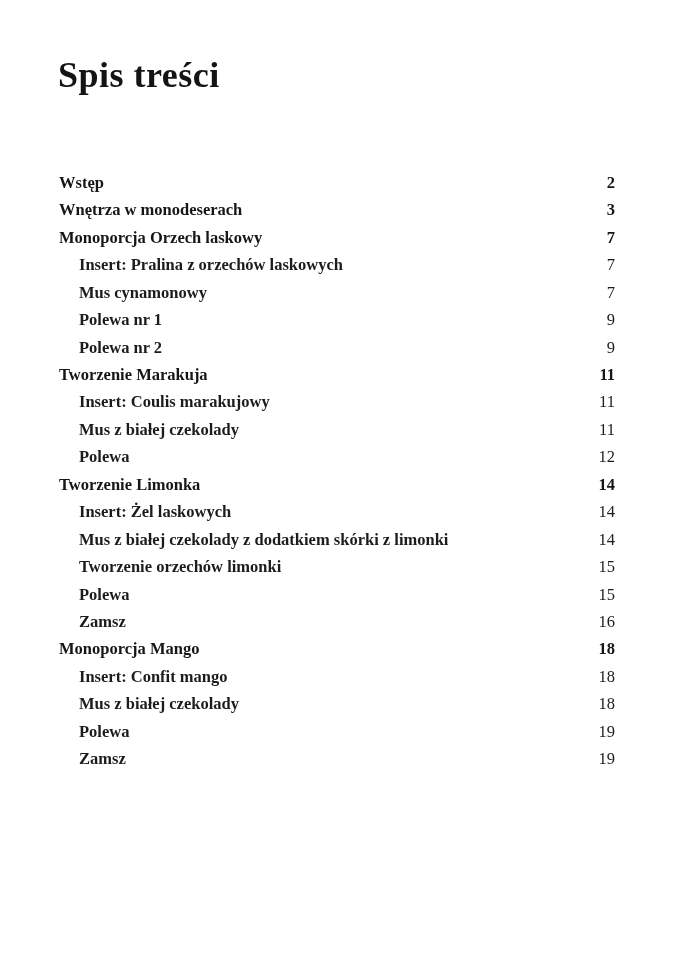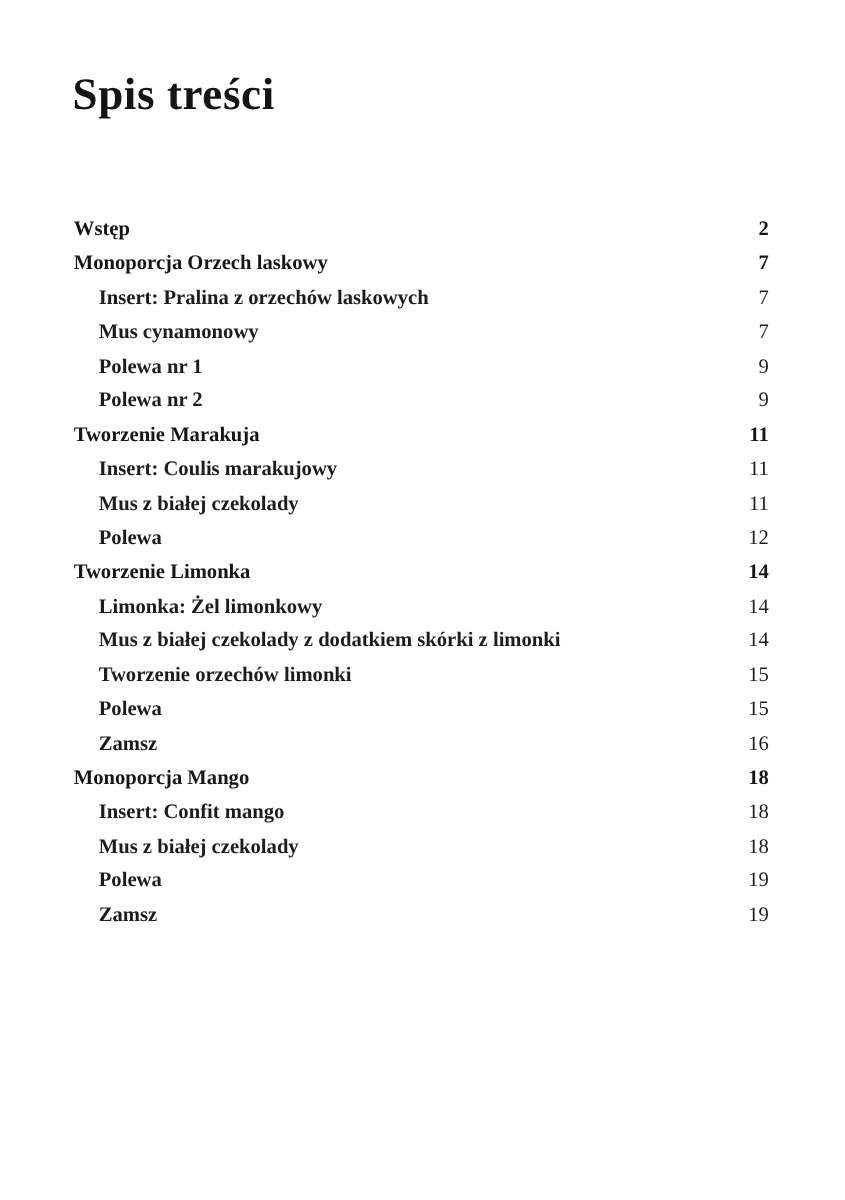--- a/index.html
+++ b/index.html
@@ -29,21 +29,21 @@
   }
   .toc {
     position: absolute;
     left: 59px;
     top: 169px;
     width: 556px;
   }
   .toc-row {
     display: flex;
     justify-content: space-between;
-    align-items: flex-start;
+    align-items: flex-end;
     height: 27.45px;
     line-height: 27.45px;
     font-size: 16.5px;
     color: #1c1c1c;
     white-space: nowrap;
   }
   .toc-row.lvl1 .toc-label,
   .toc-row.lvl1 .toc-page {
     font-weight: 700;
     color: #161616;
@@ -66,20 +66,24 @@
 </head>
 <body>
 
 <div class="page">
   <h1 class="doc-title">Spis treści</h1>
 
   <div class="toc" id="toc-list">
       <div class="toc-row lvl1">
     <span class="toc-label">Wstęp</span>
     <span class="toc-page">2</span>
+  </div>
+      <div class="toc-row lvl1">
+    <span class="toc-label">Wnętrza w monodeserach</span>
+    <span class="toc-page">3</span>
   </div>
       <div class="toc-row lvl1">
     <span class="toc-label">Monoporcja Orzech laskowy</span>
     <span class="toc-page">7</span>
   </div>
       <div class="toc-row lvl2">
     <span class="toc-label">Insert: Pralina z orzechów laskowych</span>
     <span class="toc-page">7</span>
   </div>
       <div class="toc-row lvl2">
@@ -108,21 +112,21 @@
   </div>
       <div class="toc-row lvl2">
     <span class="toc-label">Polewa</span>
     <span class="toc-page">12</span>
   </div>
       <div class="toc-row lvl1">
     <span class="toc-label">Tworzenie Limonka</span>
     <span class="toc-page">14</span>
   </div>
       <div class="toc-row lvl2">
-    <span class="toc-label">Limonka: Żel limonkowy</span>
+    <span class="toc-label">Insert: Żel laskowych</span>
     <span class="toc-page">14</span>
   </div>
       <div class="toc-row lvl2">
     <span class="toc-label">Mus z białej czekolady z dodatkiem skórki z limonki</span>
     <span class="toc-page">14</span>
   </div>
       <div class="toc-row lvl2">
     <span class="toc-label">Tworzenie orzechów limonki</span>
     <span class="toc-page">15</span>
   </div>

